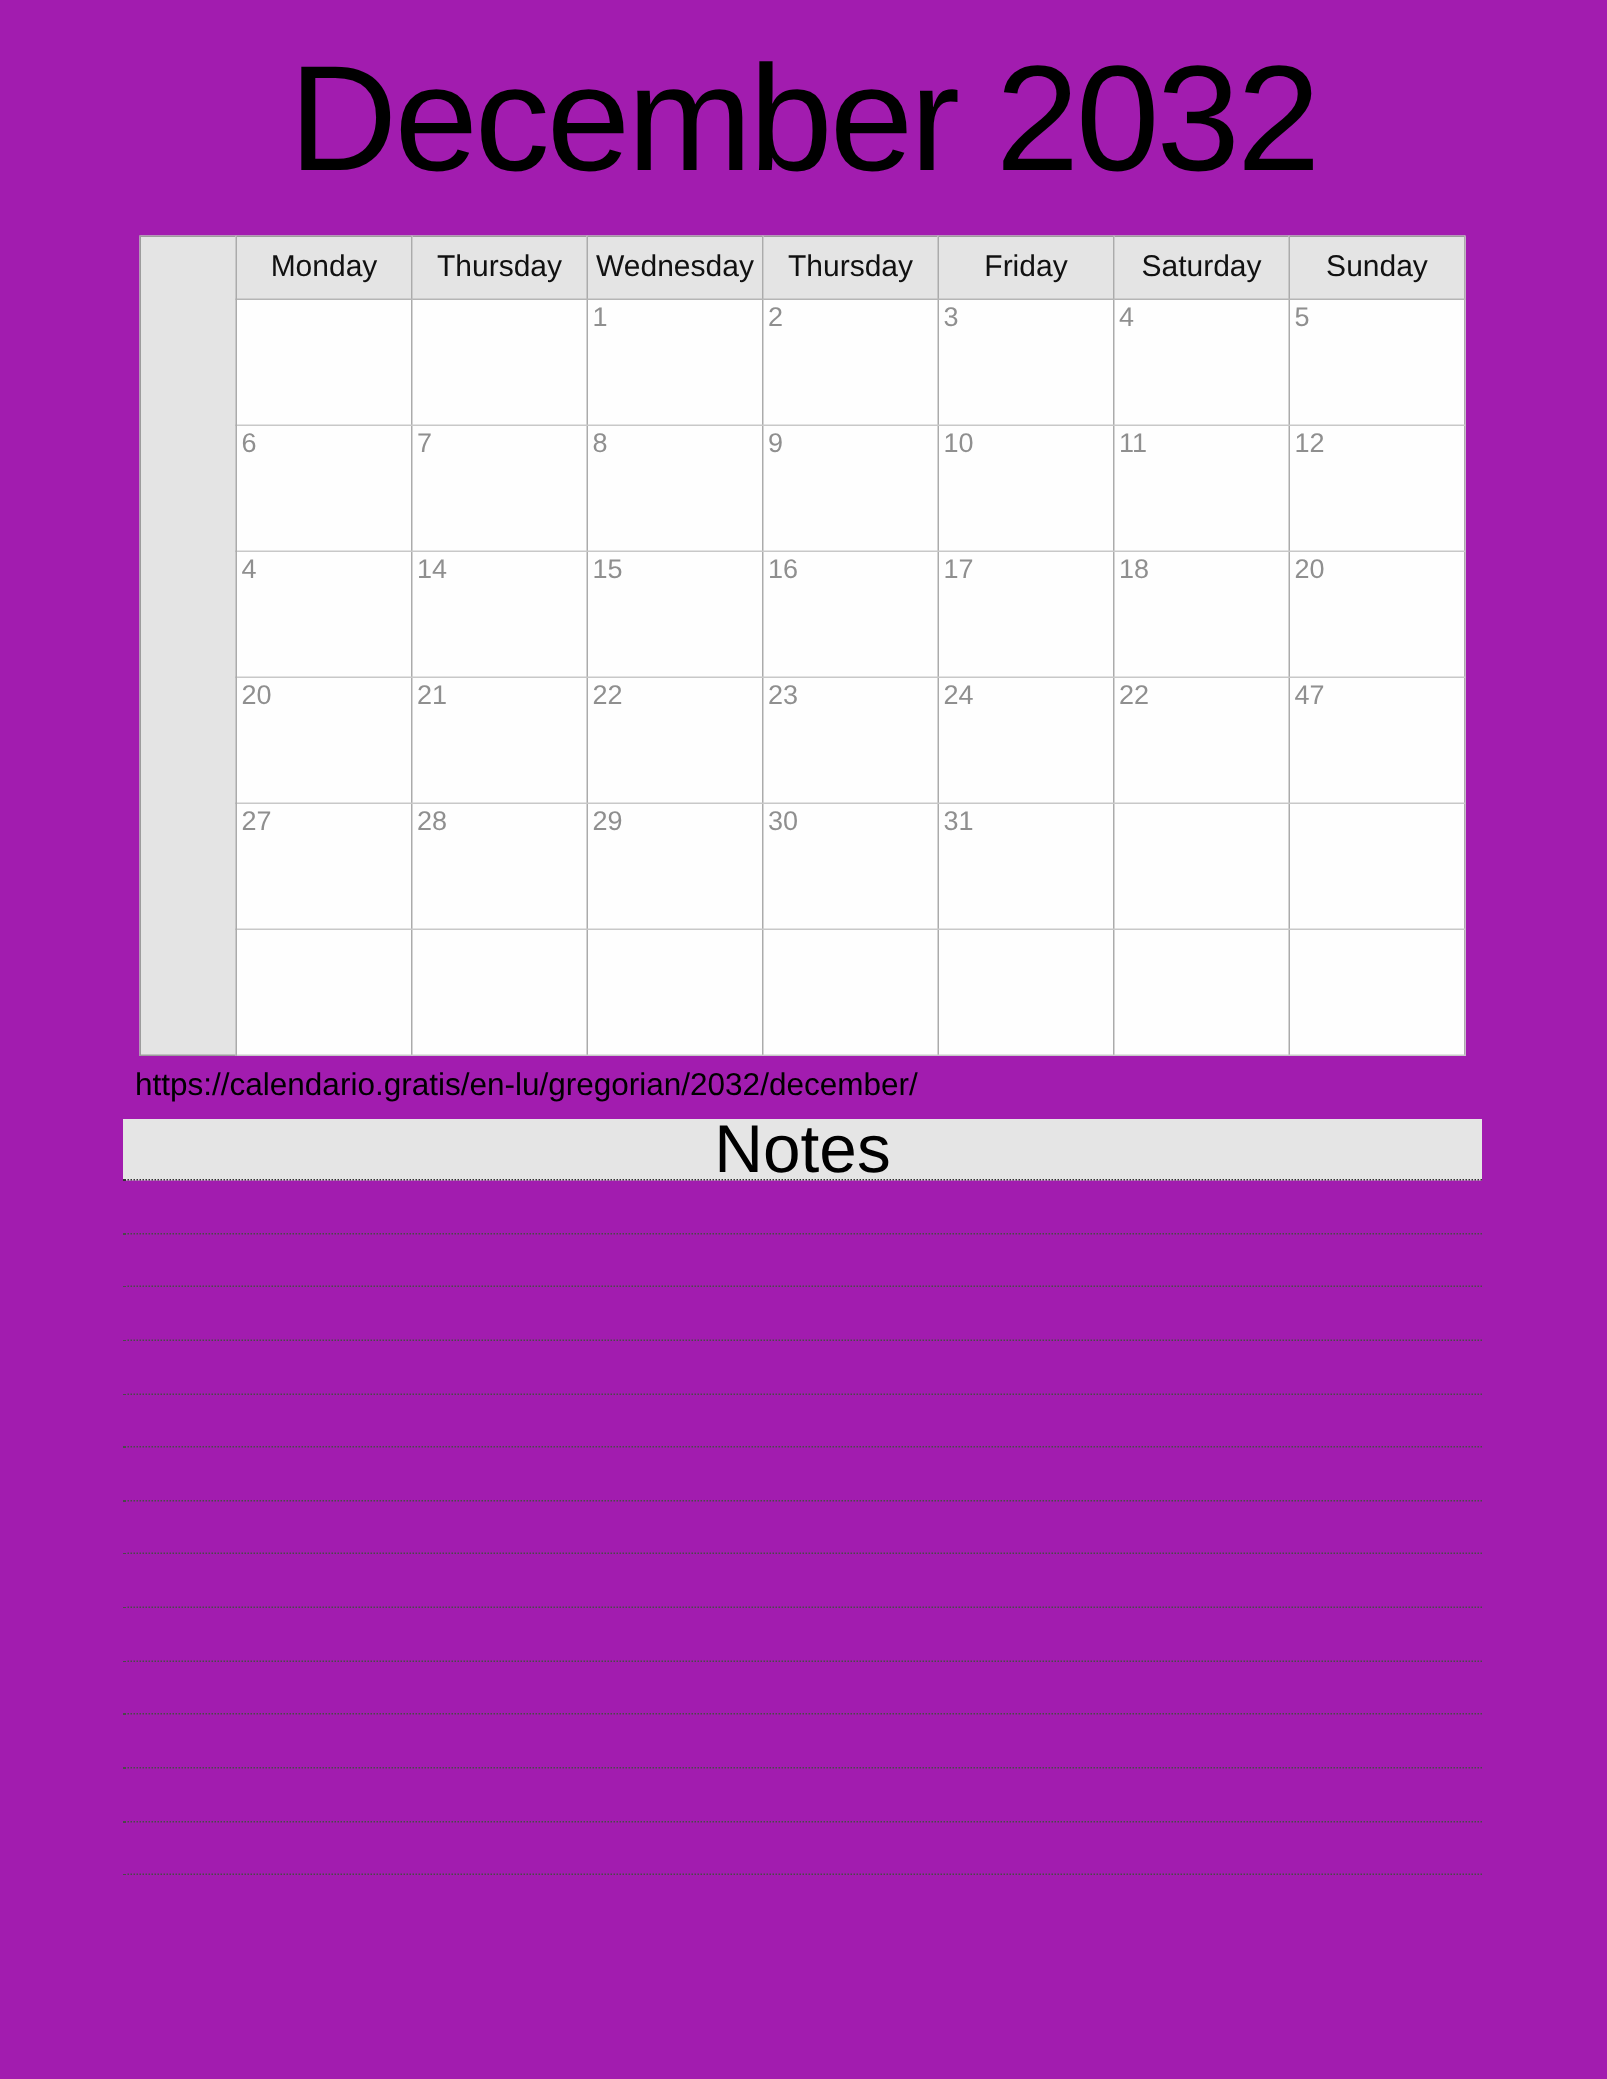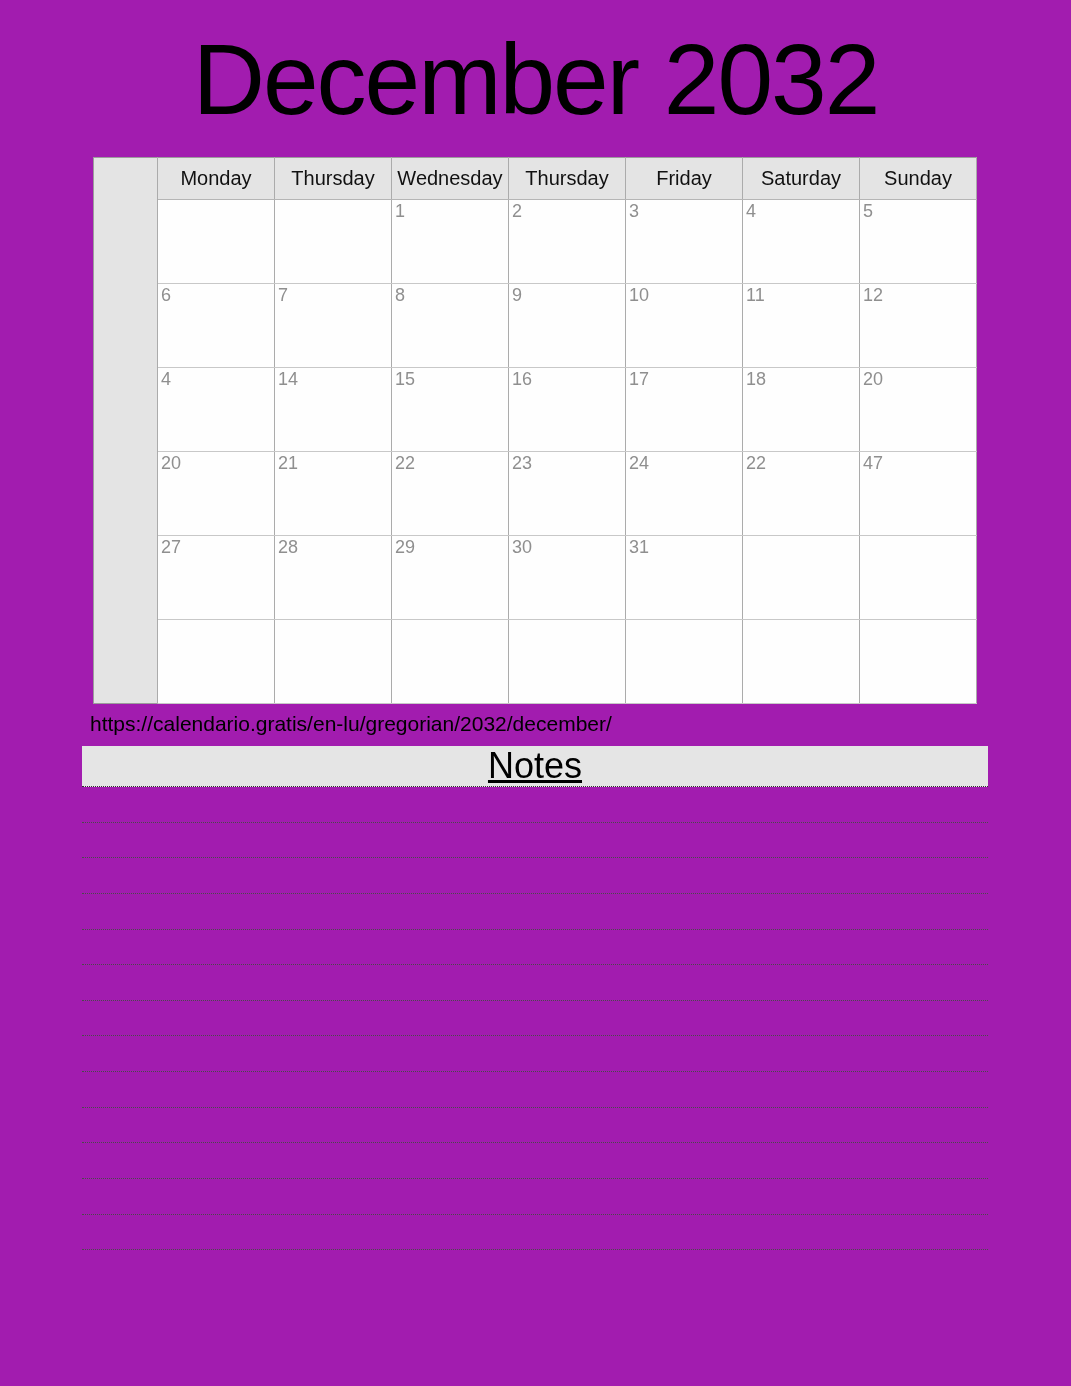--- a/index.html
+++ b/index.html
@@ -79,25 +79,24 @@
   
   .notes-header {
     position: absolute;
     left: 82px; top: 746px;
     width: 906px; height: 41px;
     background: #e5e5e5;
     border-bottom: 1px dotted #333;
     text-align: center;
   }
   .notes-header .notes-title {
-    font-size: 36px;
+    font-size: 45px;
     line-height: 40px;
     color: #000;
     font-weight: 400;
-    text-decoration: underline;
   }
   .notes-lines {
     position: absolute;
     left: 82px; top: 787px;
     width: 906px;
   }
   .note-line {
     height: 35.65px;
     border-bottom: 1px dotted #4a4a4a;
   }

